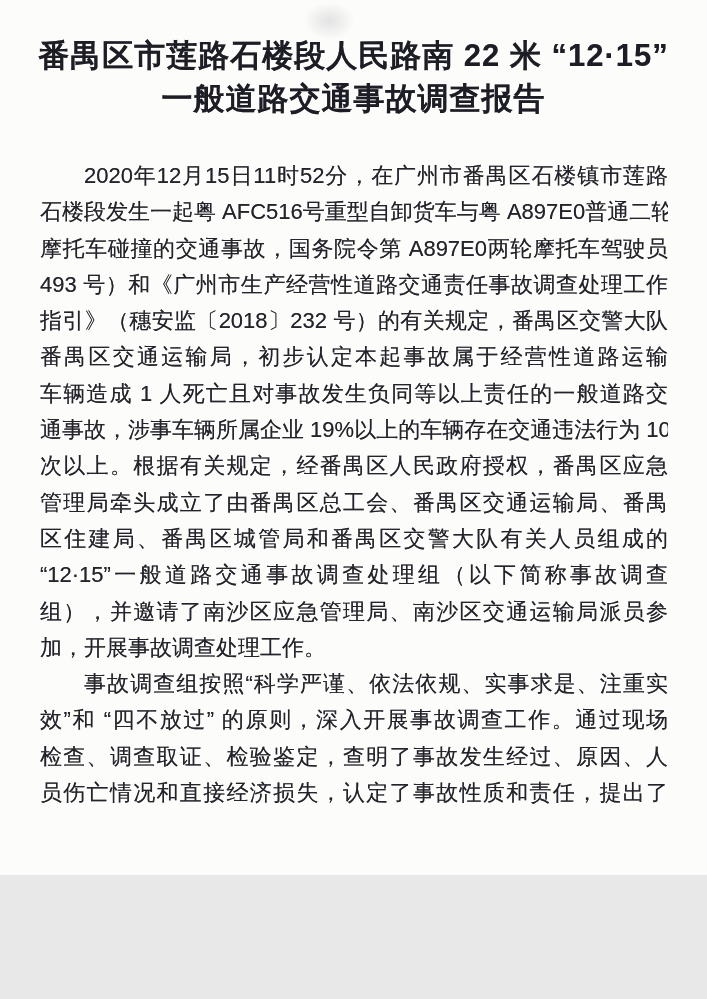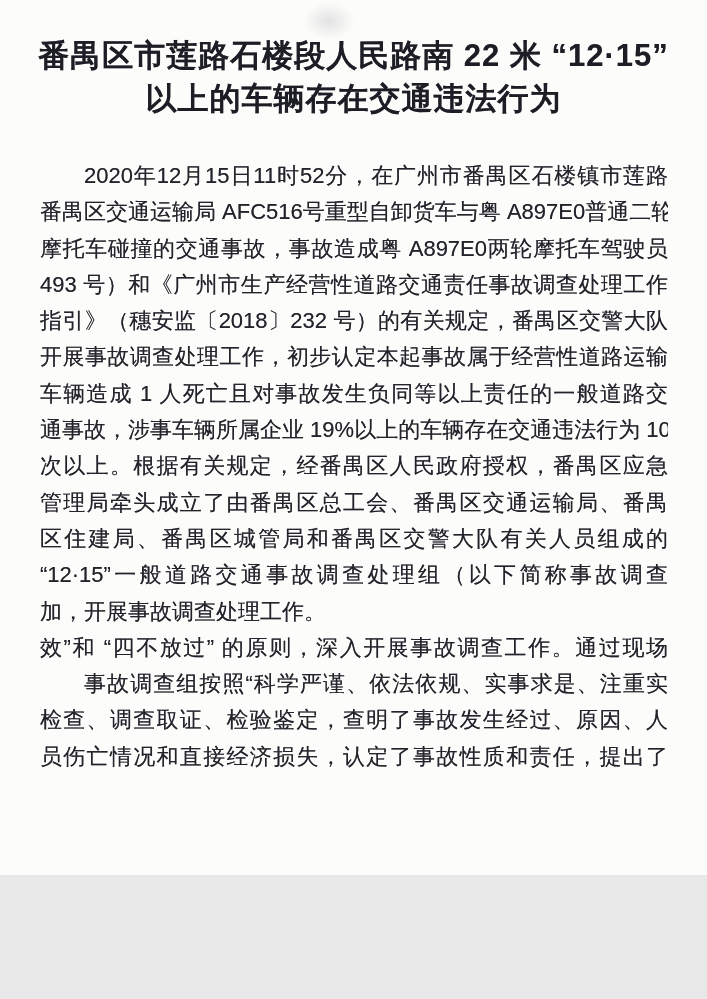--- a/index.html
+++ b/index.html
@@ -60,47 +60,48 @@
 </style>
 </head>
 <body>
 
 <div class="page">
 
   <div class="smudge"></div>
 
   <h1 class="title">
     <span class="tline">番禺区市莲路石楼段人民路南 22 米 “12·15”</span>
-    <span class="tline">以上的车辆存在交通违法行为</span>
+    <span class="tline">一般道路交通事故调查报告</span>
   </h1>
 
   <div class="doc-body">
 
     <div class="para">
       <div class="line indent">2020年12月15日11时52分，在广州市番禺区石楼镇市莲路</div>
-      <div class="line">番禺区交通运输局 AFC516号重型自卸货车与粤 A897E0普通二轮</div>
-      <div class="line">摩托车碰撞的交通事故，事故造成粤 A897E0两轮摩托车驾驶员</div>
+      <div class="line">石楼段发生一起粤 AFC516号重型自卸货车与粤 A897E0普通二轮</div>
+      <div class="line">摩托车碰撞的交通事故，国务院令第 A897E0两轮摩托车驾驶员</div>
     </div>
 
     <div class="para">
       <div class="line">493 号）和《广州市生产经营性道路交通责任事故调查处理工作</div>
       <div class="line">指引》（穗安监〔2018〕232 号）的有关规定，番禺区交警大队</div>
-      <div class="line">开展事故调查处理工作，初步认定本起事故属于经营性道路运输</div>
+      <div class="line">番禺区交通运输局，初步认定本起事故属于经营性道路运输</div>
       <div class="line">车辆造成 1 人死亡且对事故发生负同等以上责任的一般道路交</div>
       <div class="line">通事故，涉事车辆所属企业 19%以上的车辆存在交通违法行为 10</div>
       <div class="line">次以上。根据有关规定，经番禺区人民政府授权，番禺区应急</div>
       <div class="line">管理局牵头成立了由番禺区总工会、番禺区交通运输局、番禺</div>
       <div class="line">区住建局、番禺区城管局和番禺区交警大队有关人员组成的</div>
       <div class="line">“12·15”一般道路交通事故调查处理组（以下简称事故调查</div>
+      <div class="line">组），并邀请了南沙区应急管理局、南沙区交通运输局派员参</div>
       <div class="line last">加，开展事故调查处理工作。</div>
     </div>
 
     <div class="para">
+      <div class="line indent">事故调查组按照“科学严谨、依法依规、实事求是、注重实</div>
       <div class="line">效”和 “四不放过” 的原则，深入开展事故调查工作。通过现场</div>
-      <div class="line indent">事故调查组按照“科学严谨、依法依规、实事求是、注重实</div>
       <div class="line">检查、调查取证、检验鉴定，查明了事故发生经过、原因、人</div>
       <div class="line">员伤亡情况和直接经济损失，认定了事故性质和责任，提出了</div>
     </div>
 
   </div>
 
   <div class="pagenum">1</div>
 
 </div>
 

